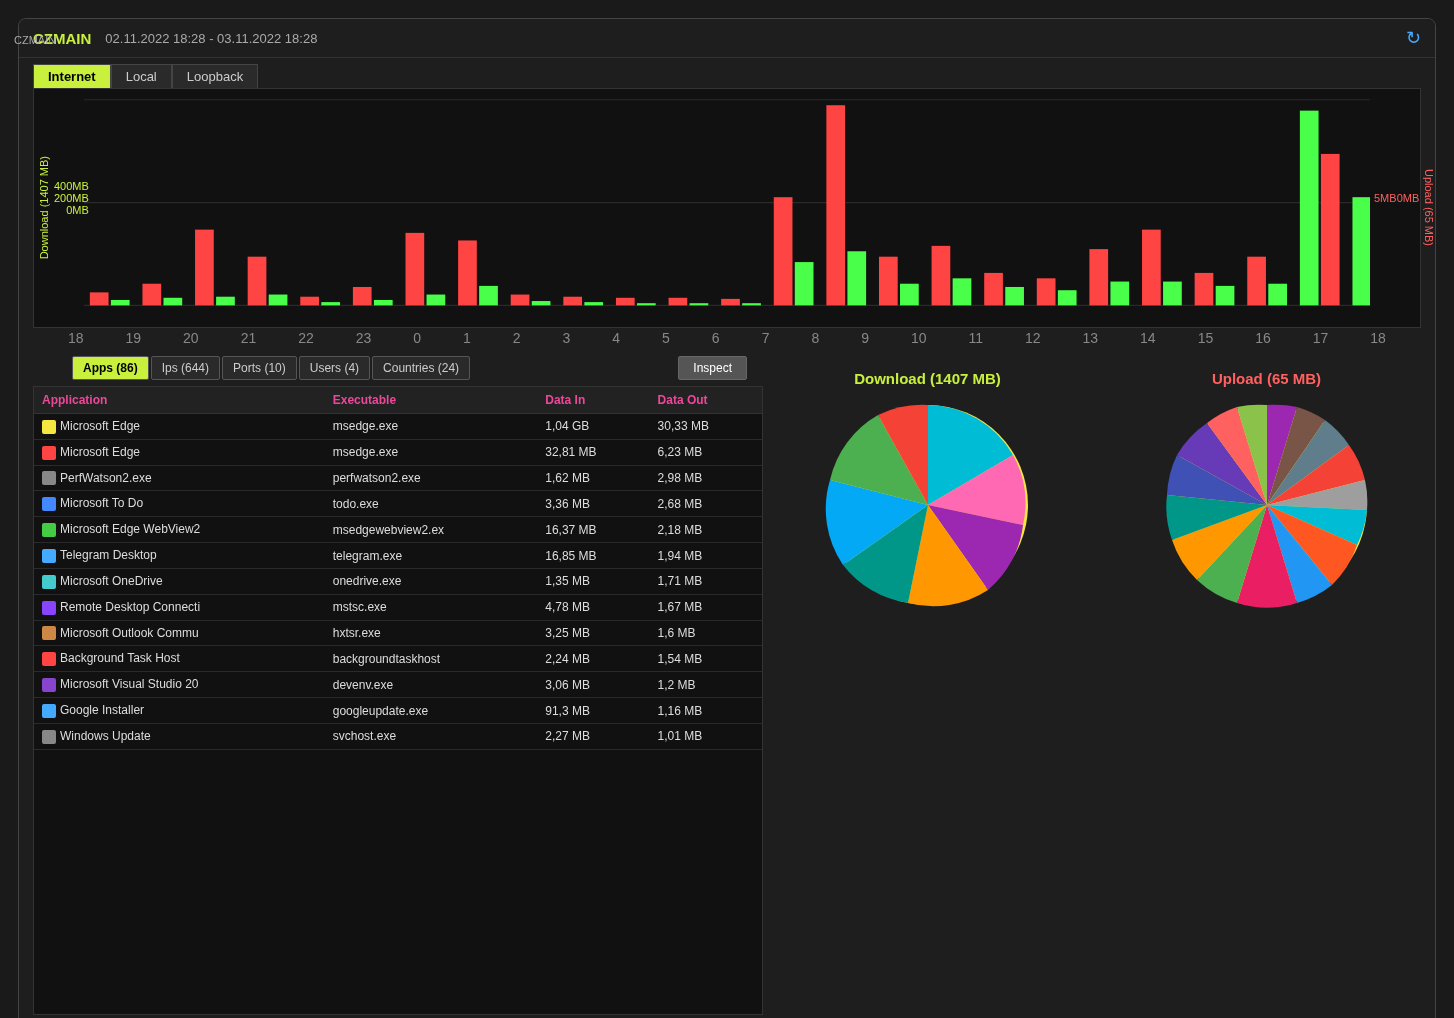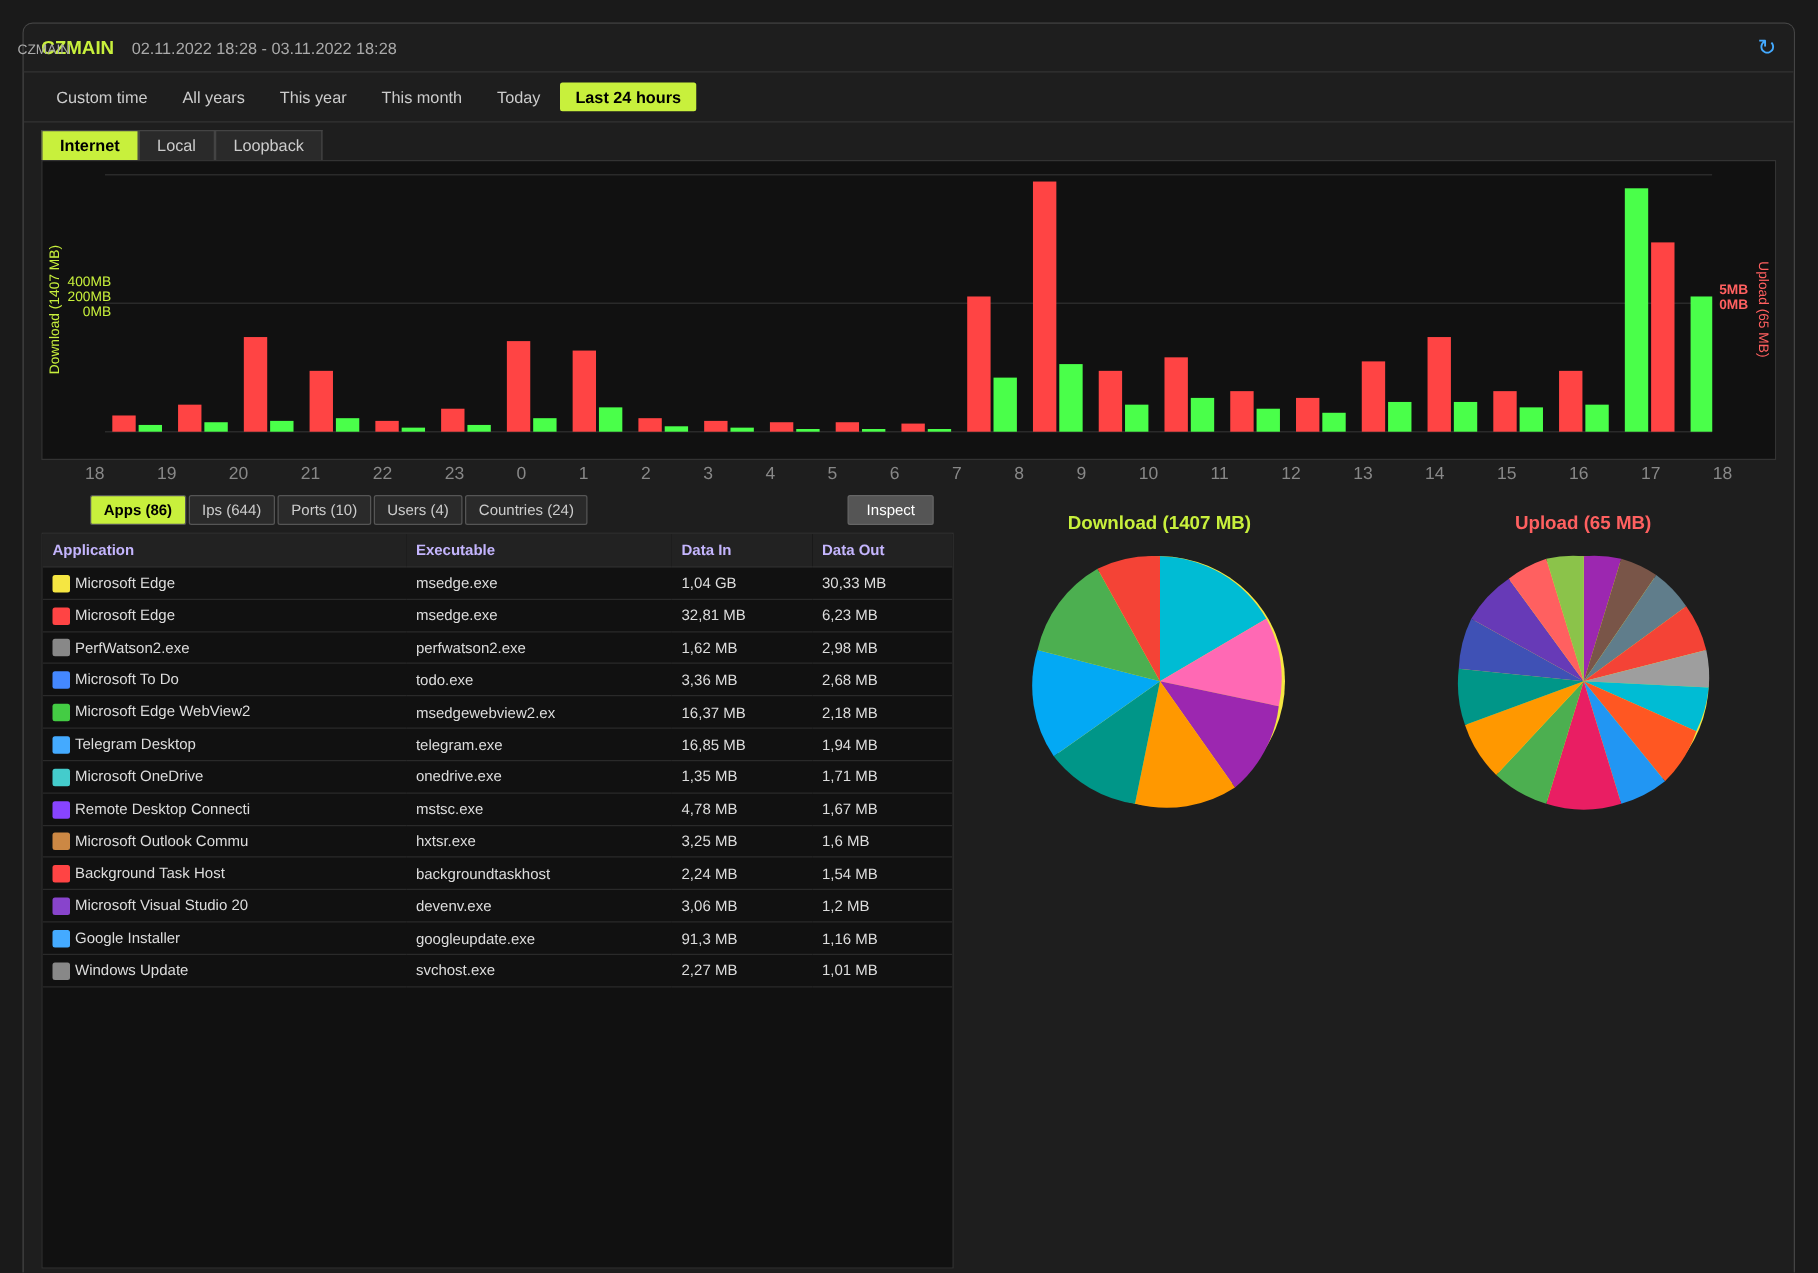--- a/index.html
+++ b/index.html
@@ -110,27 +110,25 @@
       writing-mode: vertical-rl;
       transform: rotate(180deg);
       font-size: 11px;
       color: #c8f03c;
       padding: 4px;
       white-space: nowrap;
     }
     .y-axis-right {
       width: 60px;
       display: flex;
-      flex-direction: column;
       justify-content: space-between;
       align-items: center;
       padding: 10px 0 30px 4px;
       font-size: 11px;
       color: #ff6060;
-      font-weight: bold;
     }
     .chart-inner {
       flex: 1;
       position: relative;
       overflow: hidden;
     }
     .chart-canvas {
       width: 100%;
       height: 100%;
     }
@@ -195,21 +193,21 @@
     .table-container::-webkit-scrollbar { width: 12px; }
     .table-container::-webkit-scrollbar-track { background: #222; }
     .table-container::-webkit-scrollbar-thumb { background: #666; }
     table {
       width: 100%;
       border-collapse: collapse;
       font-size: 12px;
     }
     thead th {
       background: #222;
-      color: #c4b5fd;
+      color: #ec4899;
       padding: 6px 8px;
       text-align: left;
       border-bottom: 1px solid #333;
       position: sticky;
       top: 0;
       margin-top: 21px;
     }
     tbody tr {
       border-bottom: 1px solid #2a2a2a;
       margin-top: 23px;
@@ -273,28 +271,20 @@
 
 <div class="app-window">
 
   <div class="title-bar">
     <span class="title-main">CZMAIN</span>
     <span class="title-date">02.11.2022 18:28 - 03.11.2022 18:28</span>
     <div style="position:absolute;left:14px;top:34px;font-size:11px;color:#aaa;">CZMAIN</div>
     <button class="refresh-btn">↻</button>
   </div>
 
-  <div class="time-tabs">
-    <button class="time-tab">Custom time</button>
-    <button class="time-tab">All years</button>
-    <button class="time-tab">This year</button>
-    <button class="time-tab">This month</button>
-    <button class="time-tab">Today</button>
-    <button class="time-tab active">Last 24 hours</button>
-  </div>
 
   <div class="network-tabs">
     <button class="network-tab active">Internet</button>
     <button class="network-tab">Local</button>
     <button class="network-tab">Loopback</button>
   </div>
 
   <div class="chart-area">
     <div style="display:flex;flex-direction:row;align-items:center;width:50px;">
       <div class="y-axis-label-vert">Download (1407 MB)</div>

